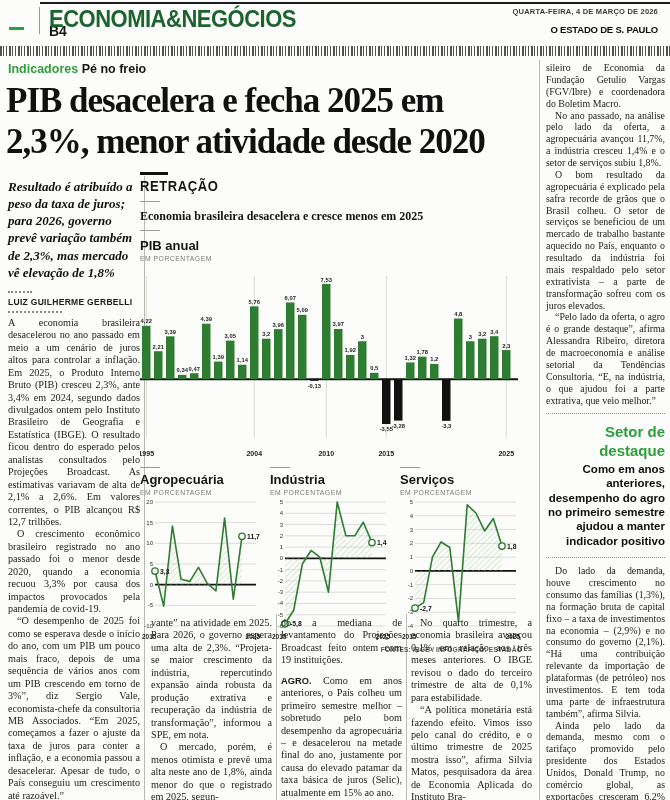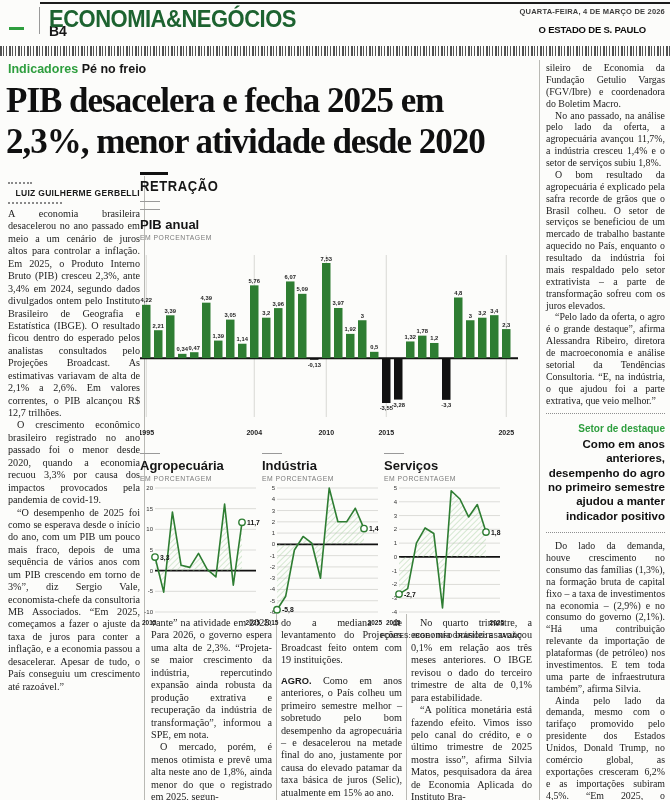--- a/index.html
+++ b/index.html
@@ -19,21 +19,21 @@
   
   .topline{position:absolute;left:40px;right:0;top:2px;height:2px;background:#1c1c1c;}
   .pageno{position:absolute;left:9px;top:23px;font:bold 14px "Liberation Sans",sans-serif;padding-left:40px;}
   .pageno-tick{position:absolute;left:9px;top:27px;width:15px;height:3px;background:var(--green-accent);}
   .hdr-vrule{position:absolute;left:39px;top:7px;width:1px;height:27px;background:#999;}
   .section-title{
     position:absolute;left:49px;top:7px;
     font:bold 22px/1 "Liberation Sans",sans-serif;letter-spacing:-.5px;
     color:var(--green-dark);transform:scaleY(1.12);transform-origin:top left;
   }
-  .hdr-right{position:absolute;right:5px;top:7px;text-align:center;font-family:"Liberation Sans",sans-serif;}
+  .hdr-right{position:absolute;right:12px;top:7px;text-align:right;font-family:"Liberation Sans",sans-serif;}
   .hdr-date{font-size:7.5px;font-weight:bold;color:#3c3c3c;letter-spacing:.2px;}
   .hdr-paper{font-size:9.5px;font-weight:bold;color:#0d0d0d;letter-spacing:-.2px;margin-top:8px;}
   .barcode{
     position:absolute;left:0;right:0;top:46px;height:10px;opacity:.8;
     background:
       repeating-linear-gradient(90deg,#2a2a2a 0 1px,transparent 1px 3px),
       repeating-linear-gradient(90deg,#2a2a2a 0 2px,transparent 2px 9px);
   }
   
   .kicker{position:absolute;left:8px;top:62px;font:bold 12.5px "Liberation Sans",sans-serif;}
@@ -59,42 +59,42 @@
   #col2{left:151px;top:617px;width:121px;}
   #col3{left:281px;top:617px;width:121px;}
   #col4{left:411px;top:617px;width:121px;}
   #col5{left:546px;top:62px;width:119px;font-size:9.9px;line-height:1.2;}
   .deck{
     font:italic bold 13px/1.32 "Liberation Serif",serif;color:#111;
     text-align:left;margin-bottom:10px;hyphens:none;
   }
   .minidots{width:24px;border-top:2px dotted #8a8a8a;margin:4px 0 4px;}
   .minidots.wide{width:54px;}
-  .byline{font:bold 8.5px "Liberation Sans",sans-serif;letter-spacing:.3px;text-align:right;}
+  .byline{font:bold 8.5px "Liberation Sans",sans-serif;letter-spacing:.3px;text-align:left;}
   .lead-in{font-family:"Liberation Sans",sans-serif;font-size:9.3px;font-weight:bold;}
   
   .infographic{position:absolute;left:140px;top:172px;width:382px;font-family:"Liberation Sans",sans-serif;}
   .ig-tick{width:28px;height:3px;background:#111;margin-bottom:4px;}
   .ig-tag{font-size:13px;font-weight:bold;letter-spacing:.6px;transform:scaleY(1.08);transform-origin:left;}
   .ig-rule{width:20px;border-top:1px solid #999;margin:7px 0;}
   .ig-subtitle{font:bold 12px/1.2 "Liberation Serif",serif;color:#131313;}
   .ig-chart-title{font-size:13px;font-weight:bold;margin-top:2px;}
   .ig-unit{font-size:6.8px;color:#7a7a7a;letter-spacing:.5px;margin-top:2px;}
   .ig-bar-wrap{margin-top:4px;}
-  .subcharts{display:flex;gap:0;margin-top:14px;}
+  .subcharts{display:flex;gap:8px;margin-top:7px;}
   .subchart{width:122px;}
   .fontes{margin-top:4px;font-size:6.6px;font-weight:bold;color:#555;text-align:right;letter-spacing:.2px;}
   svg{display:block;}
   
   .quote-box{
     border-top:1px dotted #8f8f8f;border-bottom:1px dotted #8f8f8f;
     padding:9px 0 9px;margin:7px 0 7px;text-align:right;
     font-family:"Liberation Sans",sans-serif;hyphens:none;
   }
-  .quote-title{color:var(--green-accent);font-size:10px;font-weight:bold;line-height:1.25;}
+  .quote-title{color:var(--green-accent);font-size:15px;font-weight:bold;line-height:1.25;}
   .quote-text{color:#101010;font-size:11.5px;font-weight:bold;line-height:1.25;margin-top:1px;}
 </style>
 </head>
 <body>
 
 <div class="topline"></div>
 <div class="pageno">B4</div>
 <div class="pageno-tick"></div>
 <div class="hdr-vrule"></div>
 <div class="section-title">ECONOMIA&amp;NEGÓCIOS</div>
@@ -109,34 +109,36 @@
   <span>Pé no freio</span>
 </div>
 <h1 class="headline"><span>PIB desacelera e fecha 2025 em</span><br><span>2,3%, menor atividade desde 2020</span></h1>
 
 <div class="vrule" id="vr1"></div>
 <div class="vrule" id="vr2"></div>
 <div class="vrule" id="vr3"></div>
 <div class="vrule" id="vr4"></div>
 
 <div class="bodycol" id="col1">
+  <p class="deck">Resultado é atribuído a peso da taxa de juros; para 2026, governo prevê variação também de 2,3%, mas mercado vê elevação de 1,8%</p>
   <div class="minidots"></div>
   <div class="byline">LUIZ GUILHERME GERBELLI</div>
   <div class="minidots wide"></div>
   <div>
       <p class="para flush">A economia brasileira desacelerou no ano passado em meio a um cenário de juros altos para controlar a inflação. Em 2025, o Produto Interno Bruto (PIB) cresceu 2,3%, ante 3,4% em 2024, segundo dados divulgados ontem pelo Instituto Brasileiro de Geografia e Estatística (IBGE). O resultado ficou dentro do esperado pelos analistas consultados pelo Projeções Broadcast. As estimativas variavam de alta de 2,1% a 2,6%. Em valores correntes, o PIB alcançou R$ 12,7 trilhões.</p>
       <p class="para">O crescimento econômico brasileiro registrado no ano passado foi o menor desde 2020, quando a economia recuou 3,3% por causa dos impactos provocados pela pandemia de covid-19.</p>
       <p class="para">“O desempenho de 2025 foi como se esperava desde o início do ano, com um PIB um pouco mais fraco, depois de uma sequência de vários anos com um PIB crescendo em torno de 3%”, diz Sergio Vale, economista-chefe da consultoria MB Associados. “Em 2025, começamos a fazer o ajuste da taxa de juros para conter a inflação, e a economia passou a desacelerar. Apesar de tudo, o País conseguiu um crescimento até razoável.”</p>
     </div>
 </div>
 
 <div class="infographic">
   <div class="ig-tick"></div>
   <div class="ig-tag">RETRAÇÃO</div>
   <div class="ig-rule"></div>
+  <div class="ig-subtitle">Economia brasileira desacelera e cresce menos em 2025</div>
   <div class="ig-rule"></div>
   <div class="ig-chart-title">PIB anual</div>
   <div class="ig-unit">EM PORCENTAGEM</div>
   <div class="ig-bar-wrap">
     <svg viewBox="0 0 378 192" width="378" height="192">
         <line x1="6.25" y1="10" x2="6.25" y2="172" stroke="#cfcfca" stroke-width="0.8"></line>
         <text x="6.25" y="190" font-size="7" text-anchor="middle" font-family="Liberation Sans, sans-serif" font-weight="bold" fill="#222">1995</text>
         <line x1="114.25" y1="10" x2="114.25" y2="172" stroke="#cfcfca" stroke-width="0.8"></line>
         <text x="114.25" y="190" font-size="7" text-anchor="middle" font-family="Liberation Sans, sans-serif" font-weight="bold" fill="#222">2004</text>
         <line x1="186.25" y1="10" x2="186.25" y2="172" stroke="#cfcfca" stroke-width="0.8"></line>

